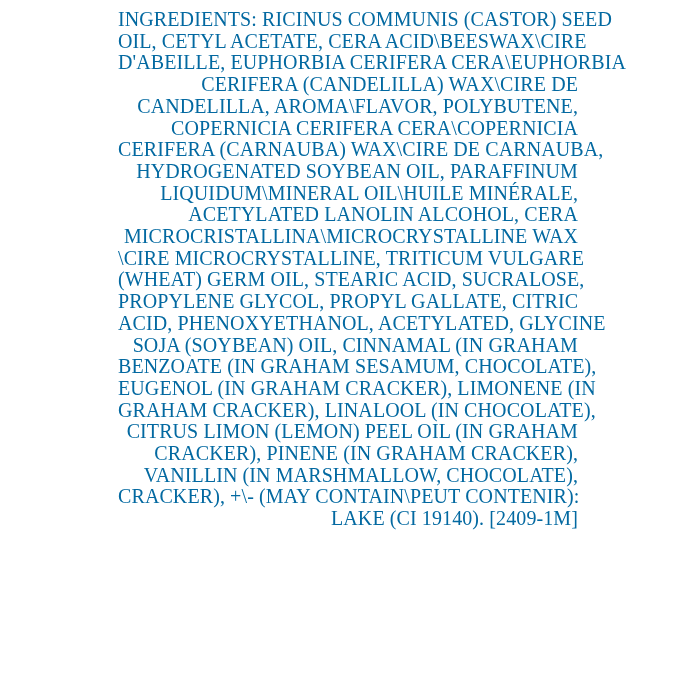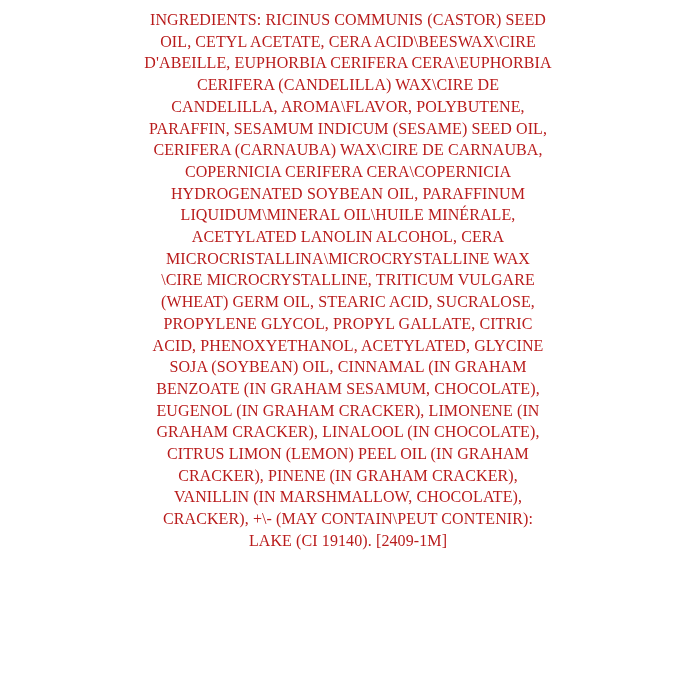--- a/index.html
+++ b/index.html
@@ -14,40 +14,39 @@
     position: relative;
     font-family: "Liberation Serif", "DejaVu Serif", serif;
   }
   .ingredients-panel {
     position: absolute;
     left: 118px;
     top: 9px;
     width: 460px;
   }
   .text-line {
-    font-size: 16px;
+    font-size: 20px;
     line-height: 21.7px;
-    color: #b91c1c;
+    color: #0369a1;
     white-space: nowrap;
     letter-spacing: 0.1px;
-    text-align: center;
+    text-align: right;
   }
 </style>
 </head>
 <body>
 
 <div class="ingredients-panel">
   <div class="text-line">INGREDIENTS: RICINUS COMMUNIS (CASTOR) SEED</div>
   <div class="text-line">OIL, CETYL ACETATE, CERA ACID\BEESWAX\CIRE</div>
   <div class="text-line">D'ABEILLE, EUPHORBIA CERIFERA CERA\EUPHORBIA</div>
   <div class="text-line">CERIFERA (CANDELILLA) WAX\CIRE DE</div>
   <div class="text-line">CANDELILLA, AROMA\FLAVOR, POLYBUTENE,</div>
-  <div class="text-line">PARAFFIN, SESAMUM INDICUM (SESAME) SEED OIL,</div>
+  <div class="text-line">COPERNICIA CERIFERA CERA\COPERNICIA</div>
   <div class="text-line">CERIFERA (CARNAUBA) WAX\CIRE DE CARNAUBA,</div>
-  <div class="text-line">COPERNICIA CERIFERA CERA\COPERNICIA</div>
   <div class="text-line">HYDROGENATED SOYBEAN OIL, PARAFFINUM</div>
   <div class="text-line">LIQUIDUM\MINERAL OIL\HUILE MINÉRALE,</div>
   <div class="text-line">ACETYLATED LANOLIN ALCOHOL, CERA</div>
   <div class="text-line">MICROCRISTALLINA\MICROCRYSTALLINE WAX</div>
   <div class="text-line">\CIRE MICROCRYSTALLINE, TRITICUM VULGARE</div>
   <div class="text-line">(WHEAT) GERM OIL, STEARIC ACID, SUCRALOSE,</div>
   <div class="text-line">PROPYLENE GLYCOL, PROPYL GALLATE, CITRIC</div>
   <div class="text-line">ACID, PHENOXYETHANOL, ACETYLATED, GLYCINE</div>
   <div class="text-line">SOJA (SOYBEAN) OIL, CINNAMAL (IN GRAHAM</div>
   <div class="text-line">BENZOATE (IN GRAHAM SESAMUM, CHOCOLATE),</div>

